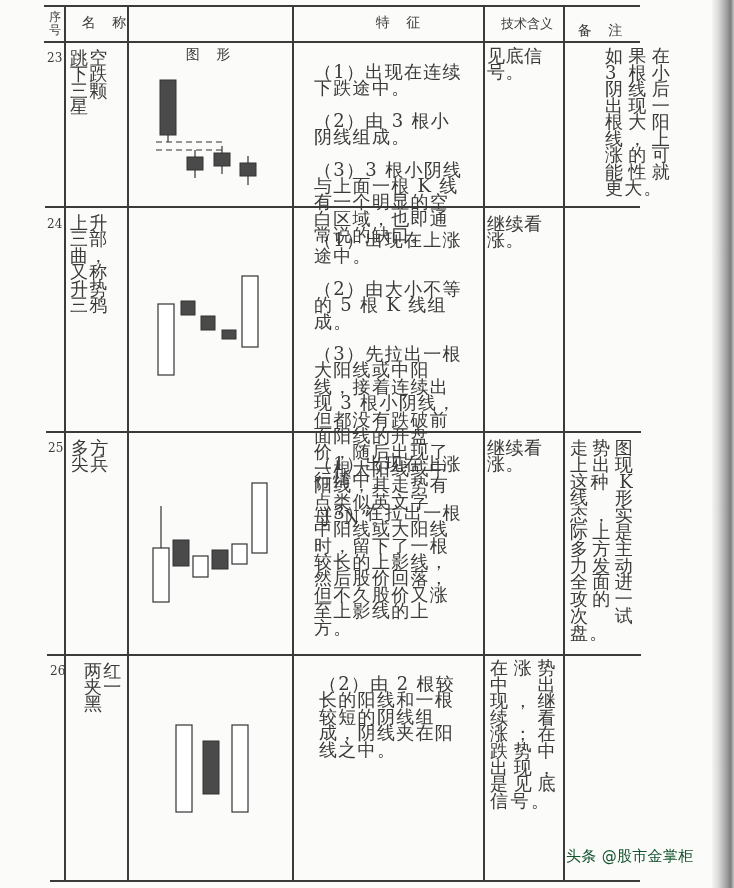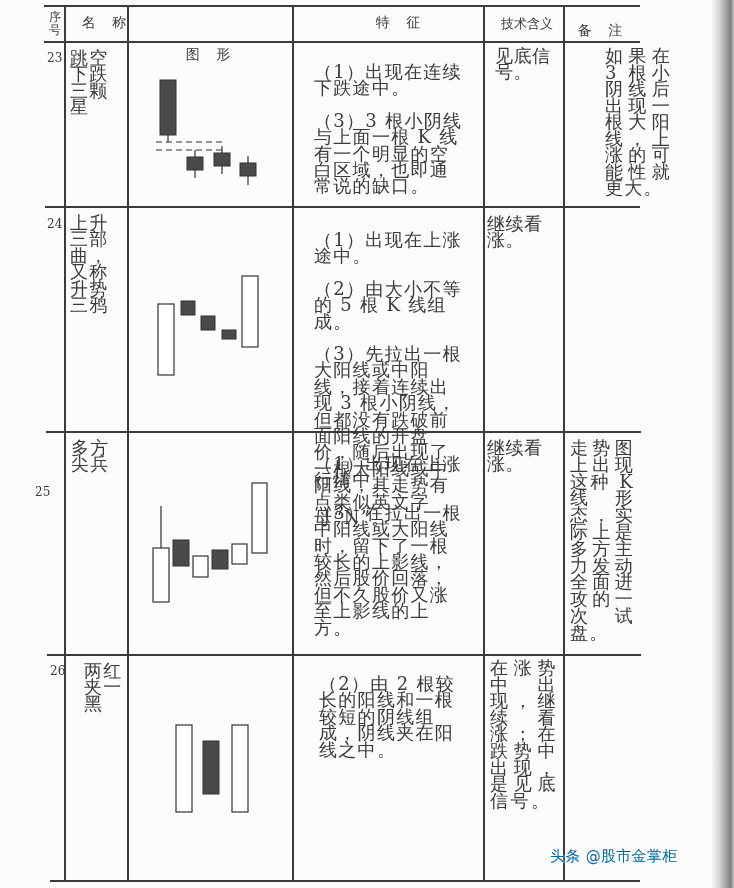--- a/index.html
+++ b/index.html
@@ -17,23 +17,23 @@
   .vline { position:absolute; width:1.6px; background:#3b3b3b; }
   .cell { position:absolute; font-size:18px; line-height:16.4px; letter-spacing:1.3px; }
   .hdr { position:absolute; font-size:14px; letter-spacing:6px; text-align:center; }
   .hdr-small { font-size:12px; letter-spacing:0; line-height:13px; }
   .num { font-size:12px; letter-spacing:0; }
   .feature p { margin:16px; text-indent:0; }
   .remark { text-align:justify; }
   .fig { position:absolute; }
   .fig svg { display:block; }
   .watermark {
-    position:absolute; left:550px; top:847px;
+    position:absolute; left:566px; top:847px;
     font-family:"DejaVu Sans", "Liberation Sans", sans-serif;
-    font-size:15px; color:#0369a1; letter-spacing:0.3px;
+    font-size:15px; color:#14532d; letter-spacing:0.3px;
     text-shadow:0 0 2px #fff, 0 0 2px #fff;
   }
 </style>
 </head>
 <body>
 
 <div class="binding"></div>
 
 <div>
 
@@ -76,23 +76,24 @@
 
       <line x1="222" y1="146" x2="222" y2="174" stroke="#333" stroke-width="1.2"></line>
       <rect x="214" y="153" width="16" height="13" fill="#4a4a4a" stroke="#333" stroke-width="1"></rect>
 
       <line x1="248" y1="156" x2="248" y2="185" stroke="#333" stroke-width="1.2"></line>
       <rect x="240" y="163" width="16" height="13" fill="#4a4a4a" stroke="#333" stroke-width="1"></rect>
     </svg>
   </div>
   <div class="cell feature" style="left:298px;top:48px;width:182px;">
     <p>（1）出现在连续下跌途中。</p>
+    <p>（2）由 3 根小阴线组成。</p>
     <p>（3）3 根小阴线与上面一根 K 线有一个明显的空白区域，也即通常说的缺口。</p>
   </div>
-  <div class="cell" style="left:487px;top:48px;width:74px;letter-spacing:0.5px;margin-left:8px;">见底信号。</div>
+  <div class="cell" style="left:487px;top:48px;width:74px;letter-spacing:0.5px;">见底信号。</div>
   <div class="cell remark" style="left:568px;top:48px;width:66px;line-height:16.5px;margin-left:37px;">如果在 3 根小阴线后出现一根大阳线，上涨的可能性就更大。</div>
 
   <div class="cell num" style="left:47px;top:216px;">24</div>
   <div class="cell" style="left:70px;top:215px;width:54px;">上升三部曲，又称升势三鸦</div>
   <div class="fig" style="left:0;top:0;">
     <svg width="300" height="440" viewBox="0 0 300 440">
       <rect x="158" y="304" width="16" height="71" fill="#fff" stroke="#333" stroke-width="1.2"></rect>
       <rect x="181" y="301" width="14" height="14" fill="#4a4a4a" stroke="#333" stroke-width="1"></rect>
       <rect x="201" y="316" width="14" height="14" fill="#4a4a4a" stroke="#333" stroke-width="1"></rect>
       <rect x="222" y="330" width="14" height="9" fill="#4a4a4a" stroke="#333" stroke-width="1"></rect>
@@ -100,21 +101,21 @@
     </svg>
   </div>
   <div class="cell feature" style="left:298px;top:216px;width:182px;">
     <p>（1）出现在上涨途中。</p>
     <p>（2）由大小不等的 5 根 K 线组成。</p>
     <p>（3）先拉出一根大阳线或中阳线，接着连续出现 3 根小阴线，但都没有跌破前面阳线的开盘价，随后出现了一根大阳线或中阳线，其走势有点类似英文字母“N”。</p>
   </div>
   <div class="cell" style="left:487px;top:216px;width:74px;letter-spacing:0.5px;">继续看涨。</div>
   <div class="cell remark" style="left:568px;top:216px;width:66px;"></div>
 
-  <div class="cell num" style="left:35px;top:440px;margin-top:44px;">25</div>
+  <div class="cell num" style="left:48px;top:440px;">25</div>
   <div class="cell" style="left:71px;top:440px;width:54px;">多方尖兵</div>
   <div class="fig" style="left:0;top:0;">
     <svg width="300" height="650" viewBox="0 0 300 650">
       <line x1="161" y1="506" x2="161" y2="548" stroke="#333" stroke-width="1.2"></line>
       <rect x="153" y="548" width="16" height="54" fill="#fff" stroke="#333" stroke-width="1.2"></rect>
       <rect x="173" y="540" width="16" height="26" fill="#4a4a4a" stroke="#333" stroke-width="1"></rect>
       <rect x="193" y="556" width="15" height="21" fill="#fff" stroke="#333" stroke-width="1.2"></rect>
       <rect x="212" y="550" width="16" height="19" fill="#4a4a4a" stroke="#333" stroke-width="1"></rect>
       <rect x="232" y="544" width="15" height="20" fill="#fff" stroke="#333" stroke-width="1.2"></rect>
       <rect x="252" y="483" width="15" height="70" fill="#fff" stroke="#333" stroke-width="1.2"></rect>

